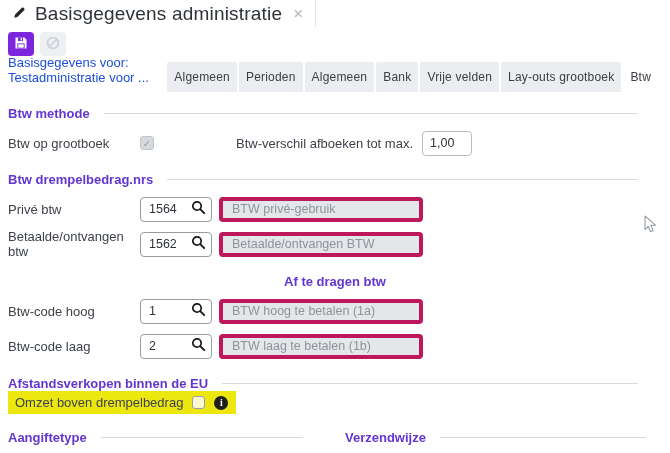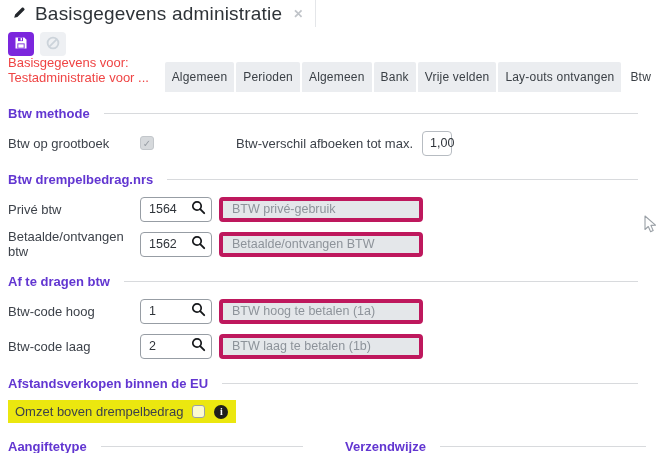--- a/index.html
+++ b/index.html
@@ -26,21 +26,21 @@
     display:flex; align-items:center; justify-content:center; cursor:pointer; padding:0;
   }
   .tbtn.save { background:#7b26dd; }
   .tbtn.disabled { background:#eef0f3; cursor:default; }
 
   
   .header-row {
     display:flex; align-items:flex-end; justify-content:space-between;
     padding:0 12px 0 8px; height:30px;
   }
-  .header-title { color:#ef4444; font-size:13px; padding-bottom:7px; }
+  .header-title { color:#1d4ed8; font-size:13px; padding-bottom:7px; }
   .page-tabs { display:flex; align-items:flex-end; }
   .ptab {
     background:#ebedf0; color:#3b4046; font-size:12px; letter-spacing:.2px;
     padding:8px 7px; margin-left:2px; border-radius:2px 2px 0 0;
     white-space:nowrap; cursor:pointer;
   }
   .ptab.active { background:#fff; }
 
   
   .content { padding:0 8px; }
@@ -55,34 +55,34 @@
     width:72px; height:25px; border:1px solid #979da4; border-radius:4px; background:#fff;
     display:flex; align-items:center; justify-content:space-between; padding:0 5px 0 8px;
     font-size:12.5px; color:#2f343a;text-align:center;
   }
   .grayfield {
     margin-left:7px; width:204px; height:25px; background:#e4e7ea;
     border:4px solid #be185d; border-radius:4px; color:#8d939a;
     display:flex; align-items:center; padding:0 9px; font-size:12.5px;
   }
   .smallinput {
-    width:30px; height:25px; border:1px solid #b7bcc2; border-radius:4px;
+    width:50px; height:25px; border:1px solid #b7bcc2; border-radius:4px;
     font-size:12.5px; color:#2f343a; display:flex; align-items:center; padding:0 7px; background:#fff;
   }
 
   .checkbox {
     width:14px; height:14px; border-radius:3px; display:inline-flex;
     align-items:center; justify-content:center; flex:0 0 auto;
   }
   .checkbox.checked-disabled { background:#d6d9dc; border:1px solid #c3c7cb; color:#979da4; font-size:10px; }
   .checkbox.unchecked { background:rgba(255,255,255,.8); border:1px solid #9aa0a6; width:13px; height:13px; }
 
   .highlight-row {
     display:inline-flex; align-items:center; gap:9px;
-    background:#ebe70f; padding:4px 8px 4px 2px; margin-top:9px;
+    background:#ebe70f; padding:4px 8px 4px 2px; 
   }
   .info-icon {
     width:14px; height:14px; border-radius:50%; background:#1e1e1c; color:#fff;
     display:inline-flex; align-items:center; justify-content:center;
     font-size:10px; font-weight:bold; font-family:"Liberation Serif", serif;
   }
 
   .two-col { display:flex; margin-top:2px; }
   .col-left { width:337px; flex:0 0 auto; }
   .col-right { flex:1; }
@@ -129,21 +129,21 @@
 </div>
 
 <div class="header-row">
   <div class="header-title">Basisgegevens voor: Testadministratie voor ...</div>
   <div class="page-tabs">
     <div class="ptab">Algemeen</div>
     <div class="ptab">Perioden</div>
     <div class="ptab">Algemeen</div>
     <div class="ptab">Bank</div>
     <div class="ptab">Vrije velden</div>
-    <div class="ptab">Lay-outs ontvangen</div>
+    <div class="ptab">Lay-outs grootboek</div>
     <div class="ptab active">Btw</div>
 
   </div>
 </div>
 
 <div class="content">
 
   <div class="section-head">
     <span class="section-title">Btw methode</span>
     <span class="section-line"></span>
@@ -175,21 +175,21 @@
     <span class="lookup">
       <span>1562</span>
       <span><svg width="15" height="15" viewBox="0 0 15 15">
             <circle cx="6" cy="6" r="4.2" fill="none" stroke="#16181b" stroke-width="1.7"></circle>
             <line x1="9.2" y1="9.2" x2="13.2" y2="13.2" stroke="#16181b" stroke-width="1.9" stroke-linecap="round"></line>
           </svg></span>
     </span>
     <span class="grayfield">Betaalde/ontvangen BTW</span>
   </div>
 
-  <div class="section-head" style="margin-top:17px;">
+  <div class="section-head" style="margin-top:17px;flex-direction:column;">
     <span class="section-title">Af te dragen btw</span>
     <span class="section-line"></span>
   </div>
   <div class="form-row">
     <span class="flabel">Btw-code hoog</span>
     <span class="lookup">
       <span>1</span>
       <span><svg width="15" height="15" viewBox="0 0 15 15">
             <circle cx="6" cy="6" r="4.2" fill="none" stroke="#16181b" stroke-width="1.7"></circle>
             <line x1="9.2" y1="9.2" x2="13.2" y2="13.2" stroke="#16181b" stroke-width="1.9" stroke-linecap="round"></line>

